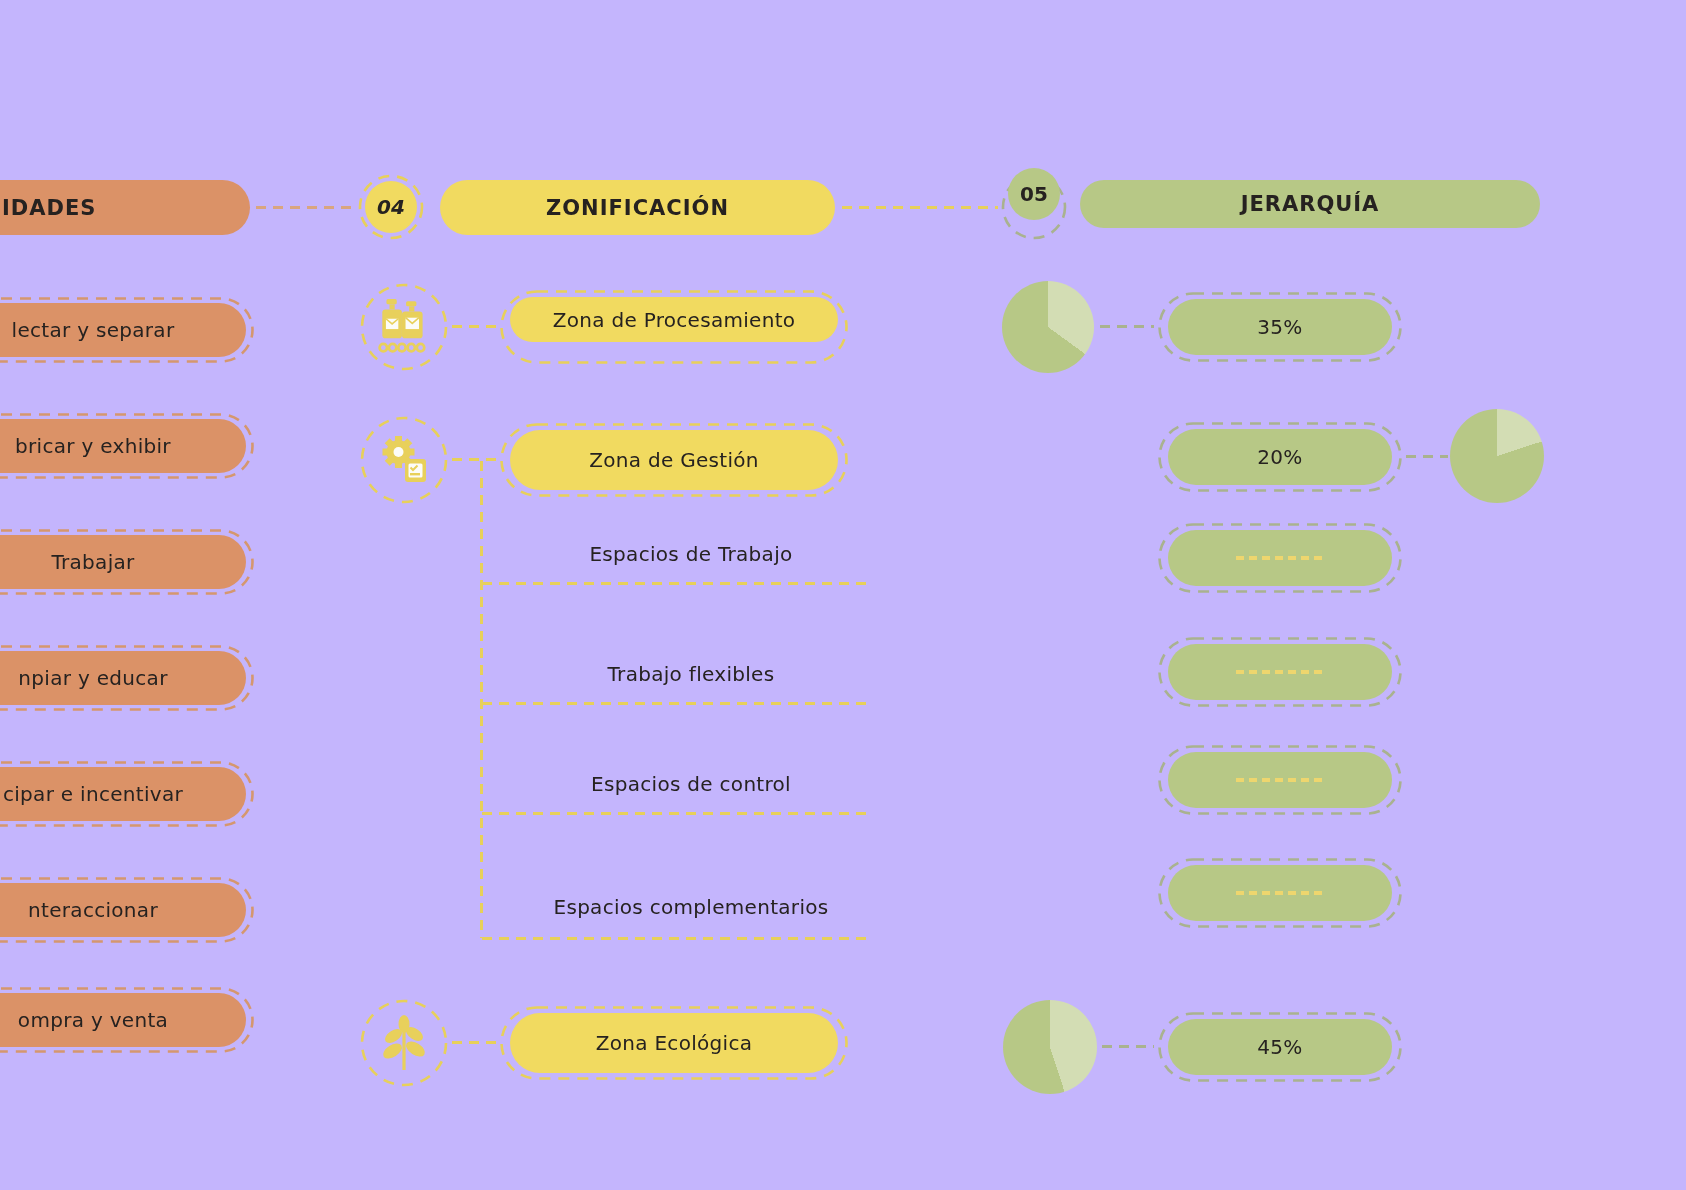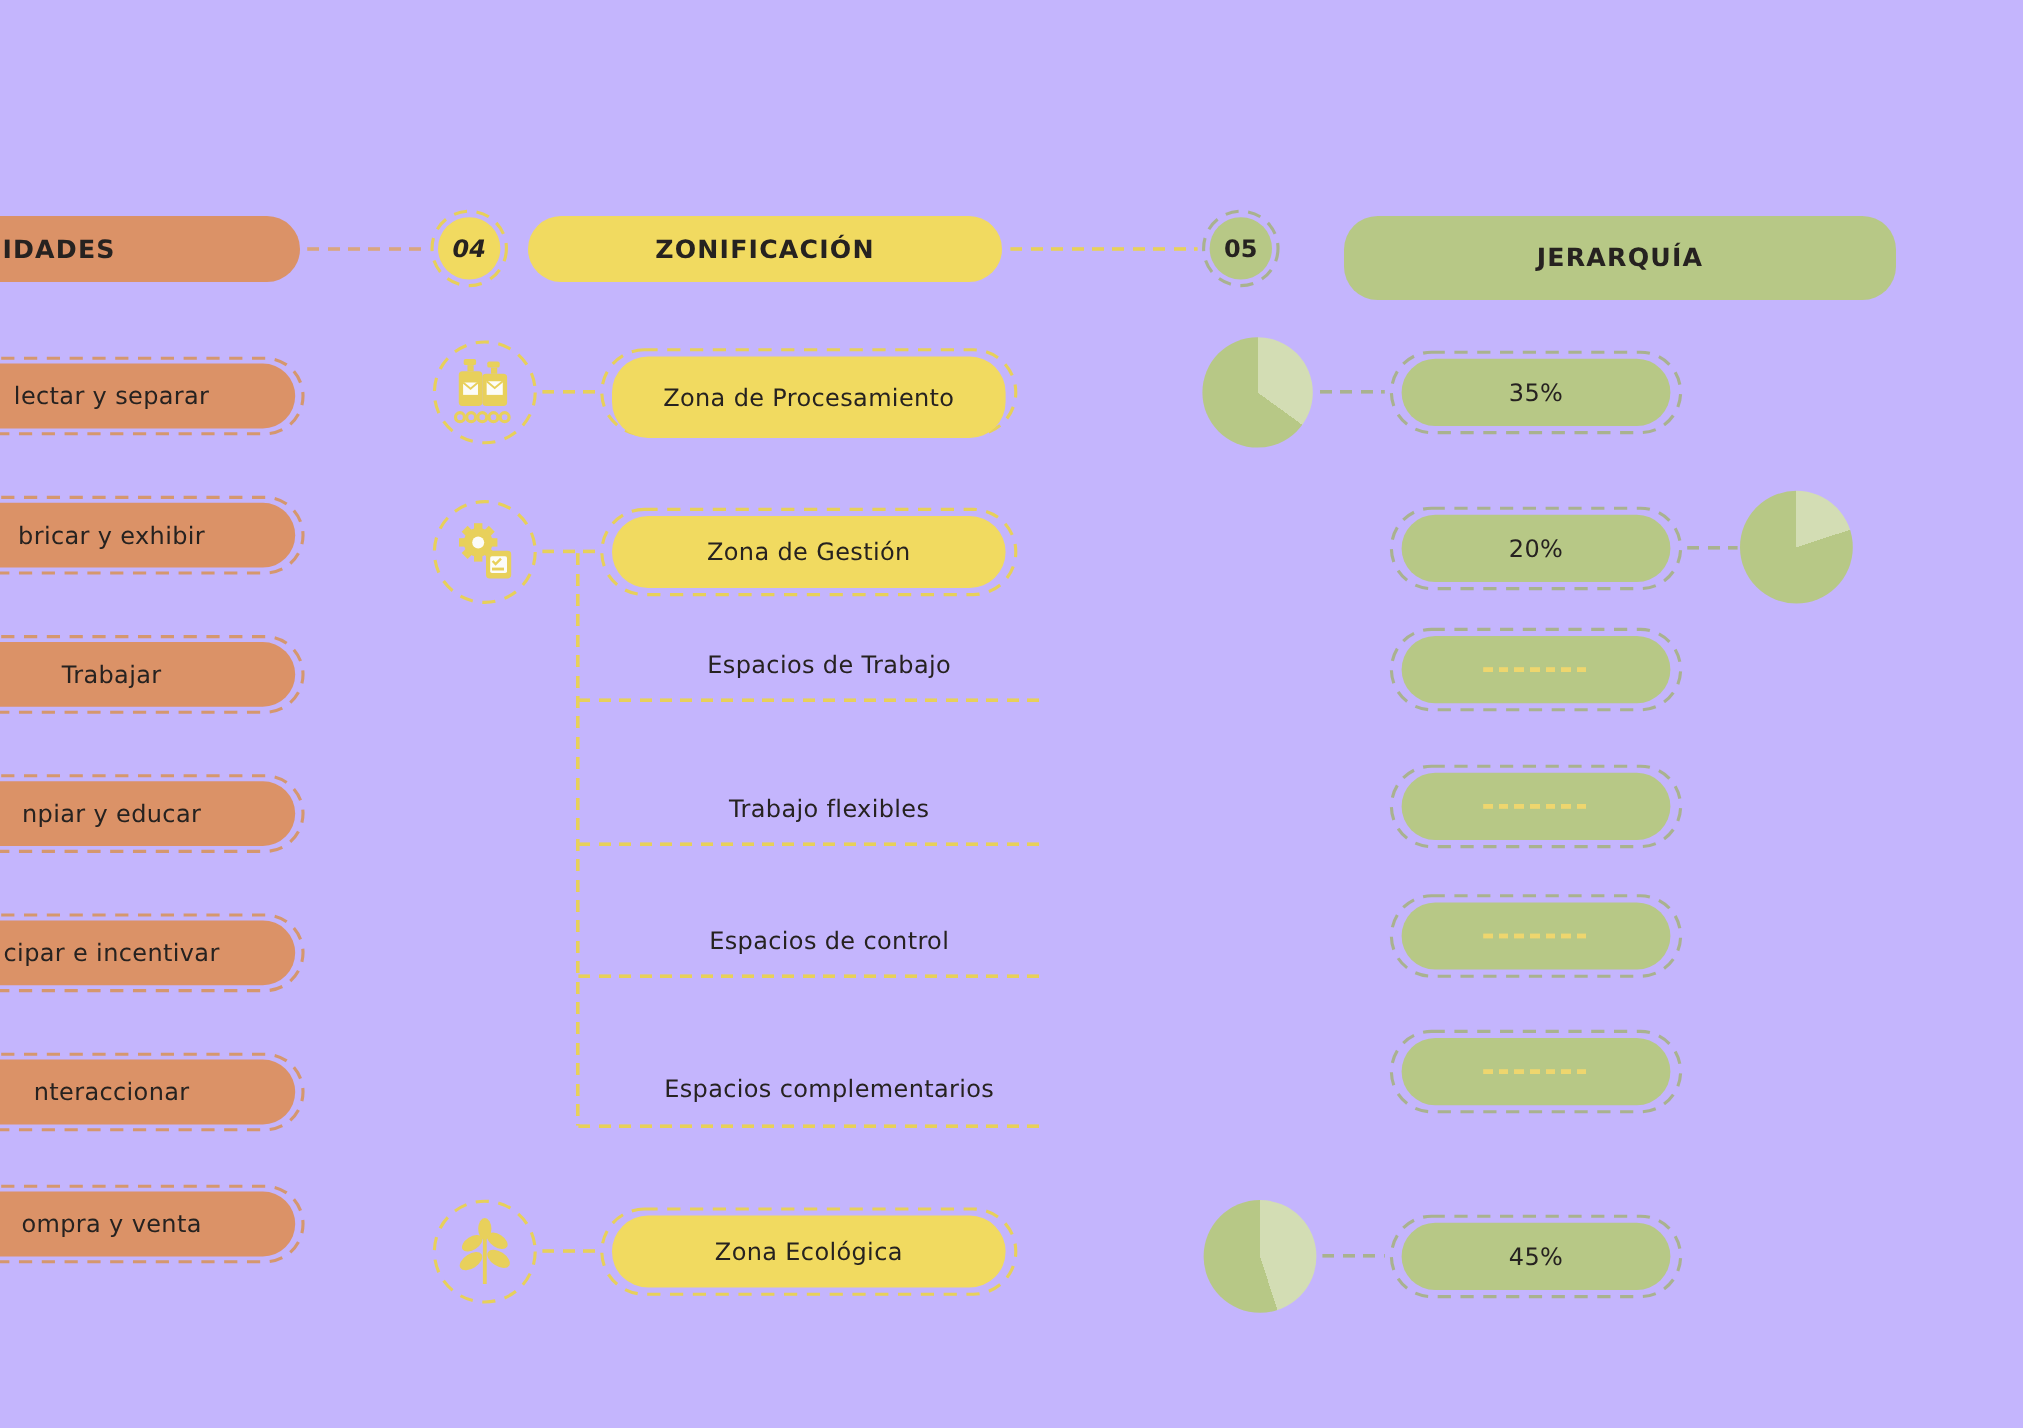--- a/index.html
+++ b/index.html
@@ -142,21 +142,21 @@
           <circle cx="28" cy="50" r="3.6"></circle>
             <circle cx="37" cy="50" r="3.6"></circle>
           <circle cx="46" cy="50" r="3.6"></circle>
         </g>
       </svg>
     </div>
     <div class="h-dash yel" style="left:452px;top:325px;width:46px;"></div>
     <svg class="o" width="348" height="74" style="left:500px;top:290px;">
         <rect x="1.5" y="1.5" width="345" height="71" rx="35.5" class="ydash"></rect>
       </svg>
-    <div class="pill yellow" style="left:510px;top:297px;width:328px;height:68px;">
+    <div class="pill yellow" style="left:510px;top:297px;width:328px;height:45px;">
       <span>Zona de Procesamiento</span>
       </div>
 
     <svg class="o" width="90" height="90" style="left:359px;top:415px;">
         <circle cx="45" cy="45" r="42" class="ydash"></circle>
       </svg>
     <div class="icon-wrap" style="left:372px;top:428px;width:64px;height:64px;">
       <svg width="60" height="60" viewBox="0 0 60 60">
         <g fill="#e8d05b">
           <g>
@@ -226,25 +226,25 @@
     <div class="pill yellow" style="left:510px;top:1013px;width:328px;height:60px;">
       <span>Zona Ecológica</span>
       </div>
   </div>
 
   <div>
 
     <svg class="o" width="66" height="66" style="left:1001px;top:174px;">
         <circle cx="33" cy="33" r="31" class="gdash"></circle>
       </svg>
-    <div class="badge-circle green" style="left:1008px;top:181px;justify-content:center;">
+    <div class="badge-circle green" style="left:1008px;top:168px;justify-content:center;">
       <span>05</span>
       </div>
 
-    <div class="pill green hdr" style="left:1120px;top:180px;width:460px;height:70px;">
+    <div class="pill green hdr" style="left:1080px;top:180px;width:460px;height:48px;">
       <span>JERARQUÍA</span>
       </div>
 
     <div class="pie" style="left: 1002px; top: 281px; width: 92px; height: 92px; background: conic-gradient(rgb(211, 221, 180) 0deg, rgb(211, 221, 180) 35%, rgb(183, 200, 134) 35%, rgb(183, 200, 134) 100%);"></div>
     <div class="h-dash grn" style="left:1100px;top:325px;width:54px;"></div>
     <svg class="o" width="244" height="70" style="left:1158px;top:292px;">
         <rect x="1.5" y="1.5" width="241" height="67" rx="33.5" class="gdash"></rect>
       </svg>
     <div class="pill green" style="left:1168px;top:299px;width:224px;height:56px;">
       <span>35%</span>

